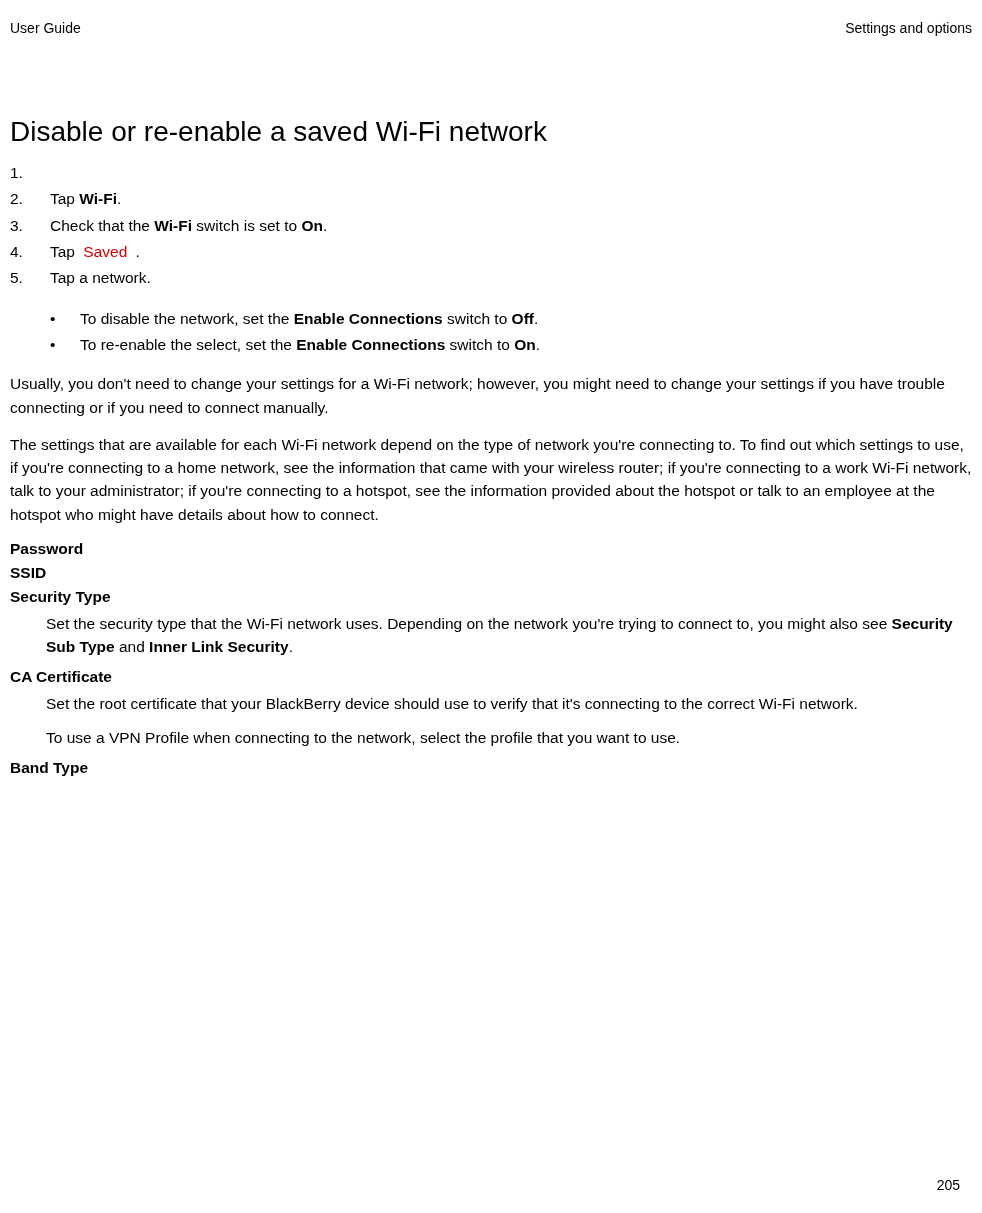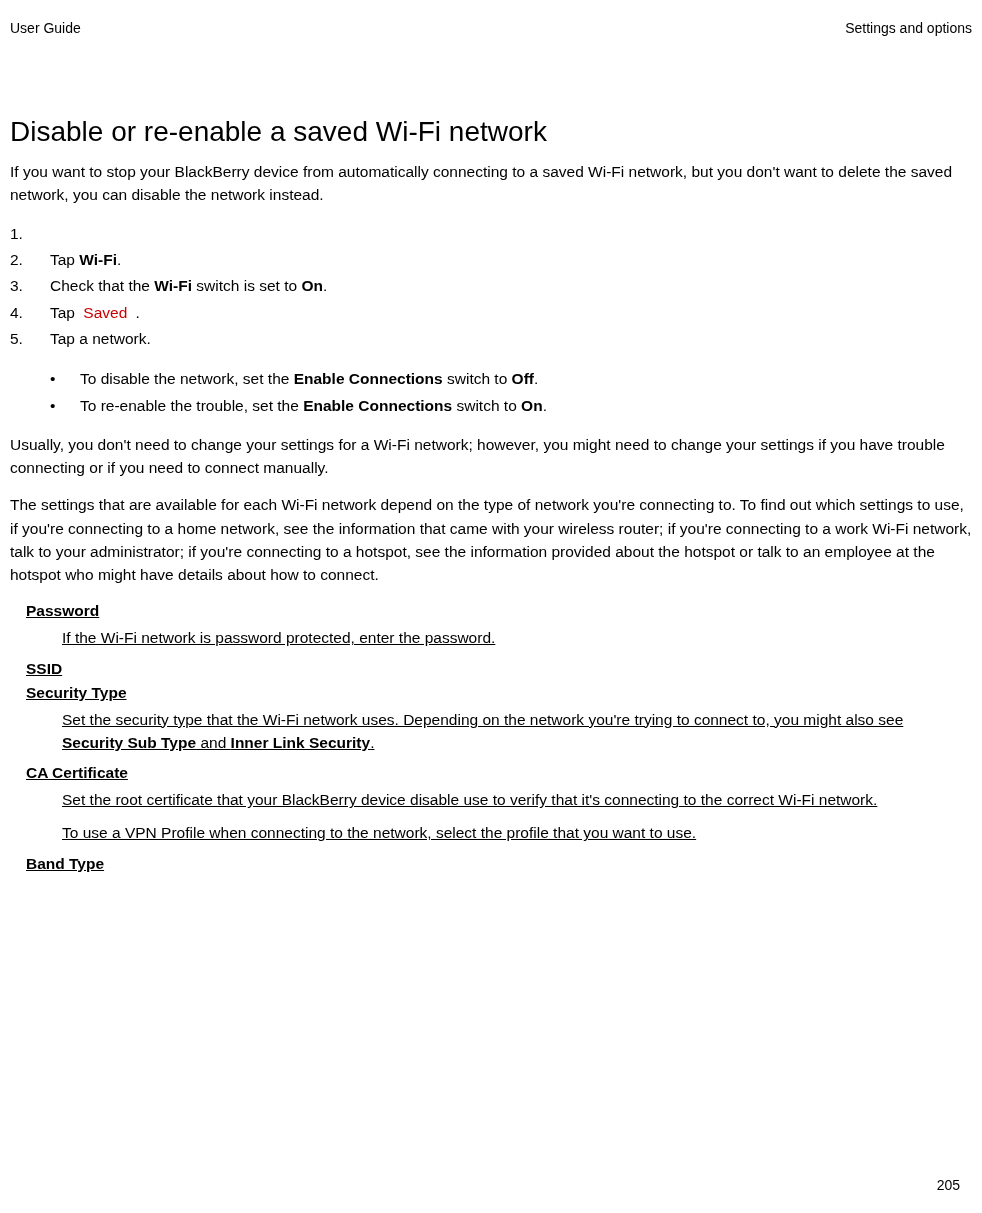--- a/index.html
+++ b/index.html
@@ -68,22 +68,21 @@
     ul.bullets li .bullet {
       width: 30px;
       flex-shrink: 0;
     }
     .saved-link {
       color: #c00;
       margin: 0 4px;
       text-align: center;
     }
     dl {
-      margin: 16px;
-      text-decoration: underline;
+      margin: 0;
     }
     dt {
       font-size: 15.5px;
       font-weight: bold;
       margin-bottom: 6px;
       margin-top: 4px;
     }
     dd {
       font-size: 15.5px;
       line-height: 1.5;
@@ -105,21 +104,20 @@
 <body>
 
 <div class="header">
   <span>User Guide</span>
   <span>Settings and options</span>
 </div>
 
 <div class="content">
 
   <h1>Disable or re-enable a saved Wi-Fi network</h1>
-  <p>If you want to stop your BlackBerry device from automatically connecting to a saved Wi-Fi network, but you don't want to delete the saved network, you can disable the network instead.</p>
 
   <ol>
     <li>
       <span class="num">1.</span>
     </li>
     <li>
       <span class="num">2.</span>
       <span><span>Tap </span><b>Wi-Fi</b><span>.</span></span>
     </li>
     <li>
@@ -136,38 +134,37 @@
     </li>
   </ol>
 
   <ul class="bullets">
     <li>
       <span class="bullet">•</span>
       <span><span>To disable the network, set the </span><b>Enable Connections</b><span> switch to </span><b>Off</b><span>.</span></span>
     </li>
     <li>
       <span class="bullet">•</span>
-      <span><span>To re-enable the trouble, set the </span><b>Enable Connections</b><span> switch to </span><b>On</b><span>.</span></span>
+      <span><span>To re-enable the select, set the </span><b>Enable Connections</b><span> switch to </span><b>On</b><span>.</span></span>
     </li>
   </ul>
 
   <p>Usually, you don't need to change your settings for a Wi-Fi network; however, you might need to change your settings if you have trouble connecting or if you need to connect manually.</p>
   <p>The settings that are available for each Wi-Fi network depend on the type of network you're connecting to. To find out which settings to use, if you're connecting to a home network, see the information that came with your wireless router; if you're connecting to a work Wi-Fi network, talk to your administrator; if you're connecting to a hotspot, see the information provided about the hotspot or talk to an employee at the hotspot who might have details about how to connect.</p>
 
   <dl>
     <dt>Password</dt>
-    <dd>If the Wi-Fi network is password protected, enter the password.</dd>
 
     <dt>SSID</dt>
 
     <dt>Security Type</dt>
     <dd><span>Set the security type that the Wi-Fi network uses. Depending on the network you're trying to connect to, you might also see </span><b>Security Sub Type</b><span> and </span><b>Inner Link Security</b><span>.</span></dd>
 
     <dt>CA Certificate</dt>
-    <dd>Set the root certificate that your BlackBerry device disable use to verify that it's connecting to the correct Wi-Fi network.</dd>
+    <dd>Set the root certificate that your BlackBerry device should use to verify that it's connecting to the correct Wi-Fi network.</dd>
 
     <dd>To use a VPN Profile when connecting to the network, select the profile that you want to use.</dd>
 
     <dt>Band Type</dt>
   </dl>
 
 </div>
 
 <div class="page-number">205</div>
 

